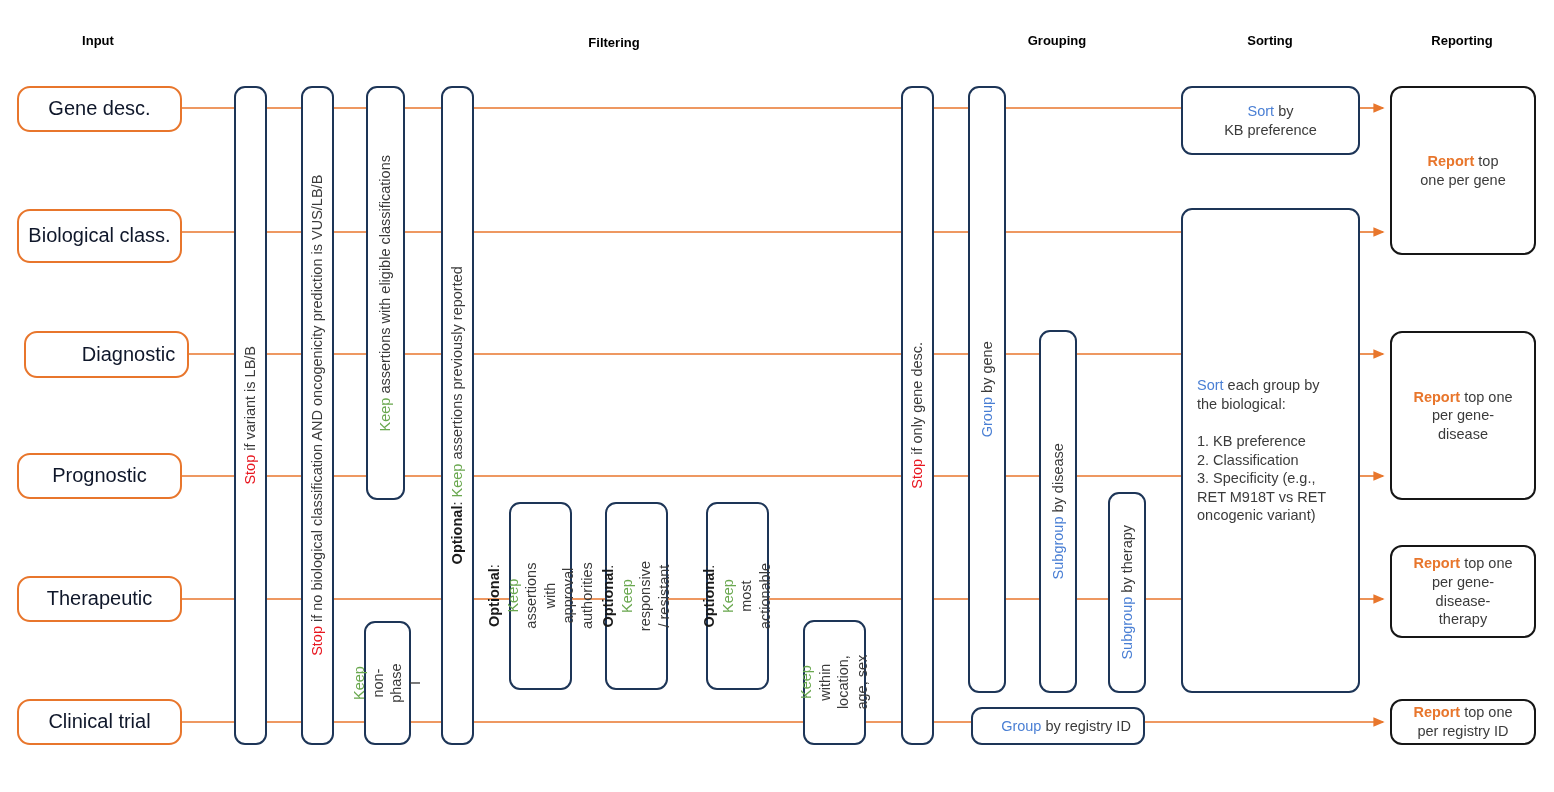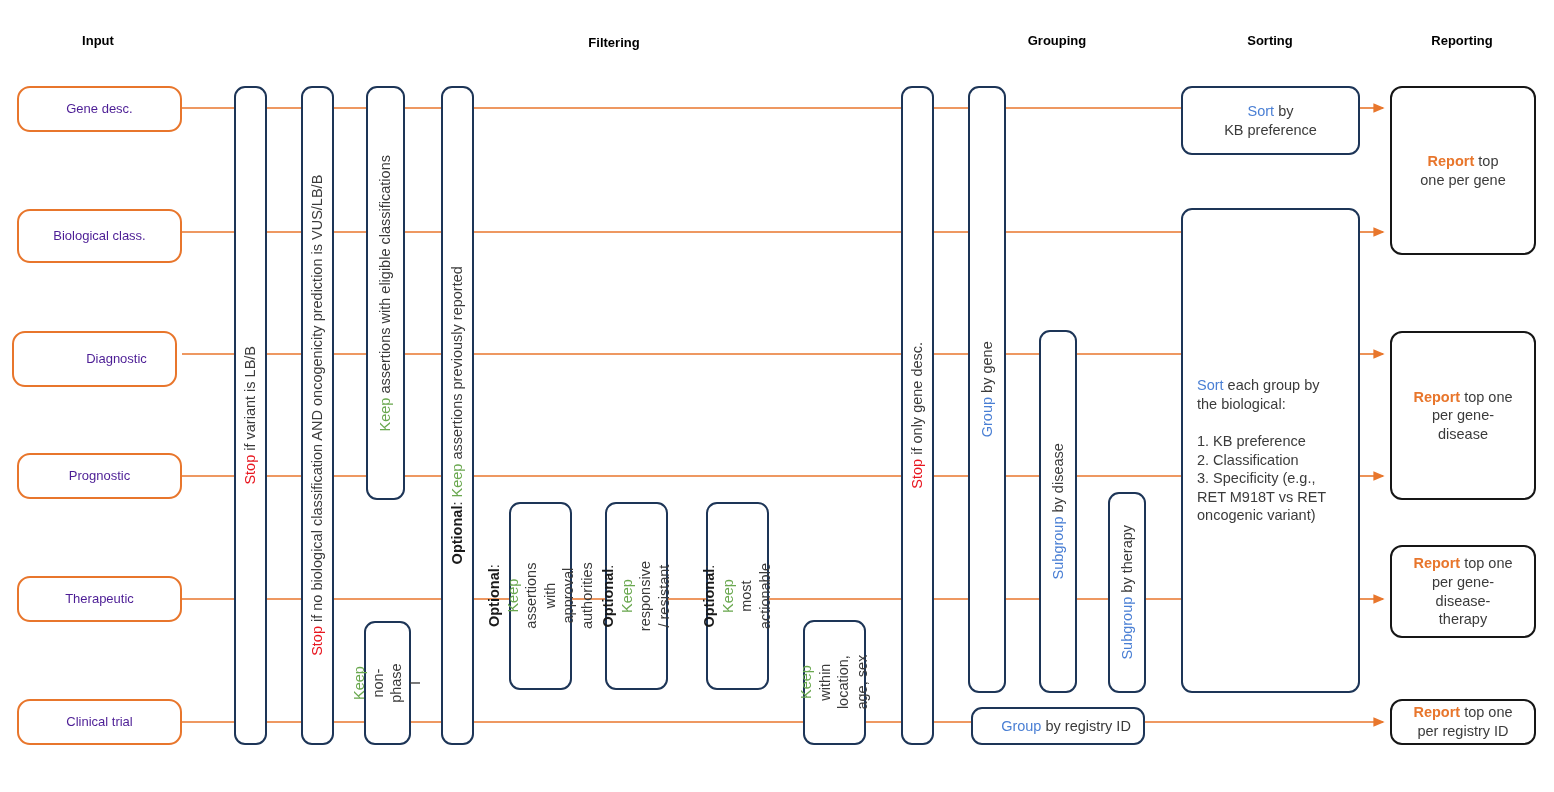--- a/index.html
+++ b/index.html
@@ -39,22 +39,22 @@
     text-align: center;
     font-size: 14.5px;
     color: #3b3b3b;
     line-height: 1.28;
     z-index: 3;
   }
   .node.input {
     border-color: #e8762c;
     border-width: 2.5px;
     border-radius: 13px;
-    font-size: 13px;
-    color: #4c1d95;
+    font-size: 20px;
+    color: #0f172a;
   }
   .node.report {
     border-color: #161616;
     border-width: 2.5px;
     border-radius: 12px;
   }
   
   .node.vert .vtext {
     transform: rotate(-90deg);
     white-space: nowrap;
@@ -108,21 +108,21 @@
   <div class="col-head" style="left:1270px;top:33px;">Sorting</div>
   <div class="col-head" style="left:1462px;top:33px;">Reporting</div>
 
   <div id="nodes">
       <div class="node input" style="left: 17px; top: 86px; width: 165px; height: 46px;">
         <span>Gene desc.</span>
       </div>
       <div class="node input" style="left: 17px; top: 209px; width: 165px; height: 54px;">
         <span>Biological class.</span>
       </div>
-      <div class="node input" style="left: 12px; top: 331px; width: 165px; height: 56px; padding-left: 44px;">
+      <div class="node input" style="left: 24px; top: 331px; width: 165px; height: 47px; padding-left: 44px;">
         <span>Diagnostic</span>
       </div>
       <div class="node input" style="left: 17px; top: 453px; width: 165px; height: 46px; border-radius: 13px;">
         <span>Prognostic</span>
       </div>
       <div class="node input" style="left: 17px; top: 576px; width: 165px; height: 46px;">
         <span>Therapeutic</span>
       </div>
       <div class="node input" style="left: 17px; top: 699px; width: 165px; height: 46px;">
         <span>Clinical trial</span>

